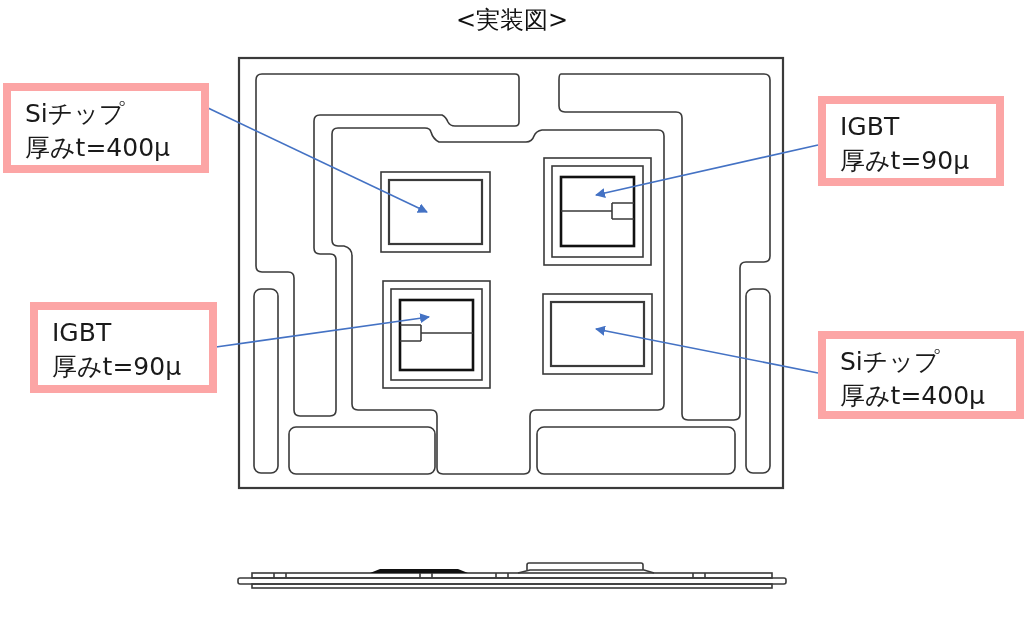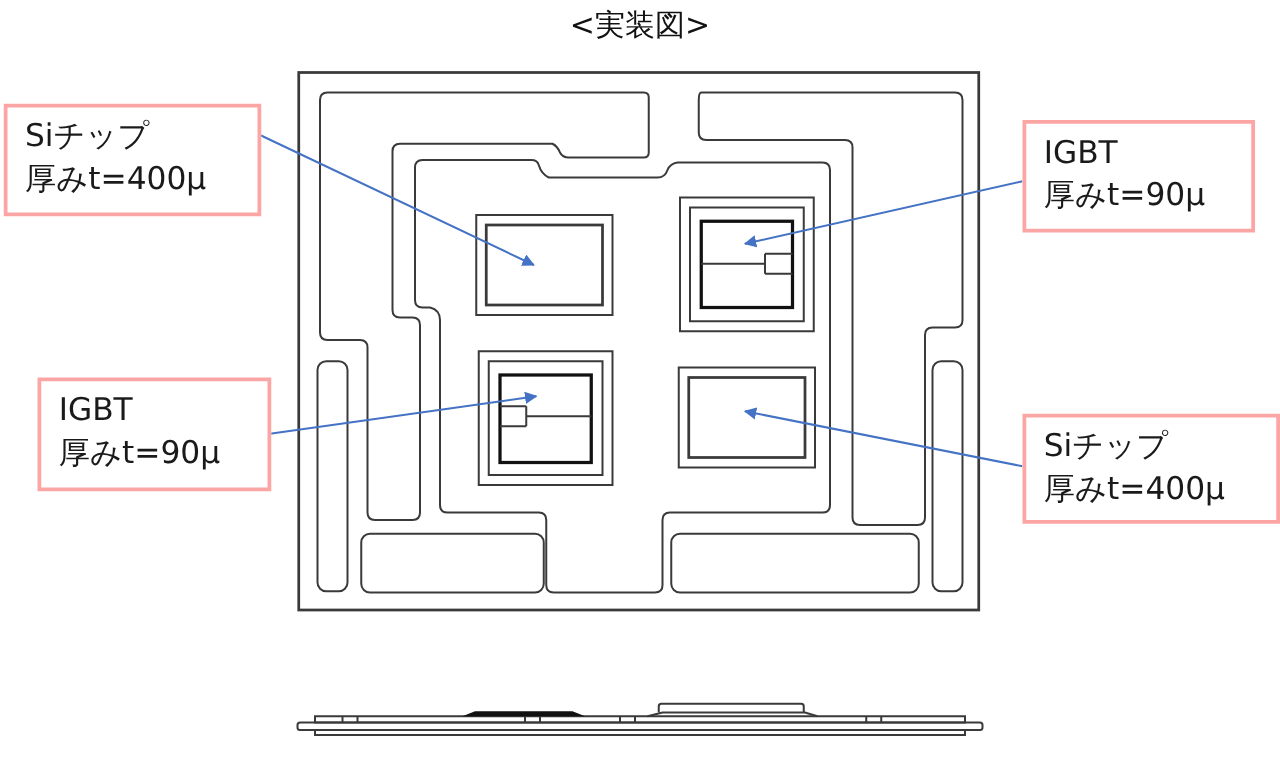--- a/index.html
+++ b/index.html
@@ -3,21 +3,21 @@
   <meta charset="utf-8">
   <style>
     html, body { margin: 0; padding: 0; background: #ffffff; }
     body { width: 1024px; height: 618px; position: relative; overflow: hidden; font-family: "DejaVu Sans", "Liberation Sans", sans-serif; }
     .title {
       position: absolute; left: 0; top: 4px; width: 1024px; text-align: center;
       font-size: 24px; color: #111; letter-spacing: 0px;
     }
     svg.drawing { position: absolute; left: 0; top: 0; }
     .label-box {
-      position: absolute; border: 3px solid #fca5a5; background: #fff;
+      position: absolute; border: 8px solid #fca5a5; background: #fff;
       box-sizing: border-box; padding: 6px 0 0 14px;
       font-size: 25px; line-height: 34px; color: #1a1a1a; white-space: nowrap;
     }
     .label-box span { display: block; }
   </style>
 </head>
 <body>
 
 <div class="title">&lt;実装図&gt;</div>
 

